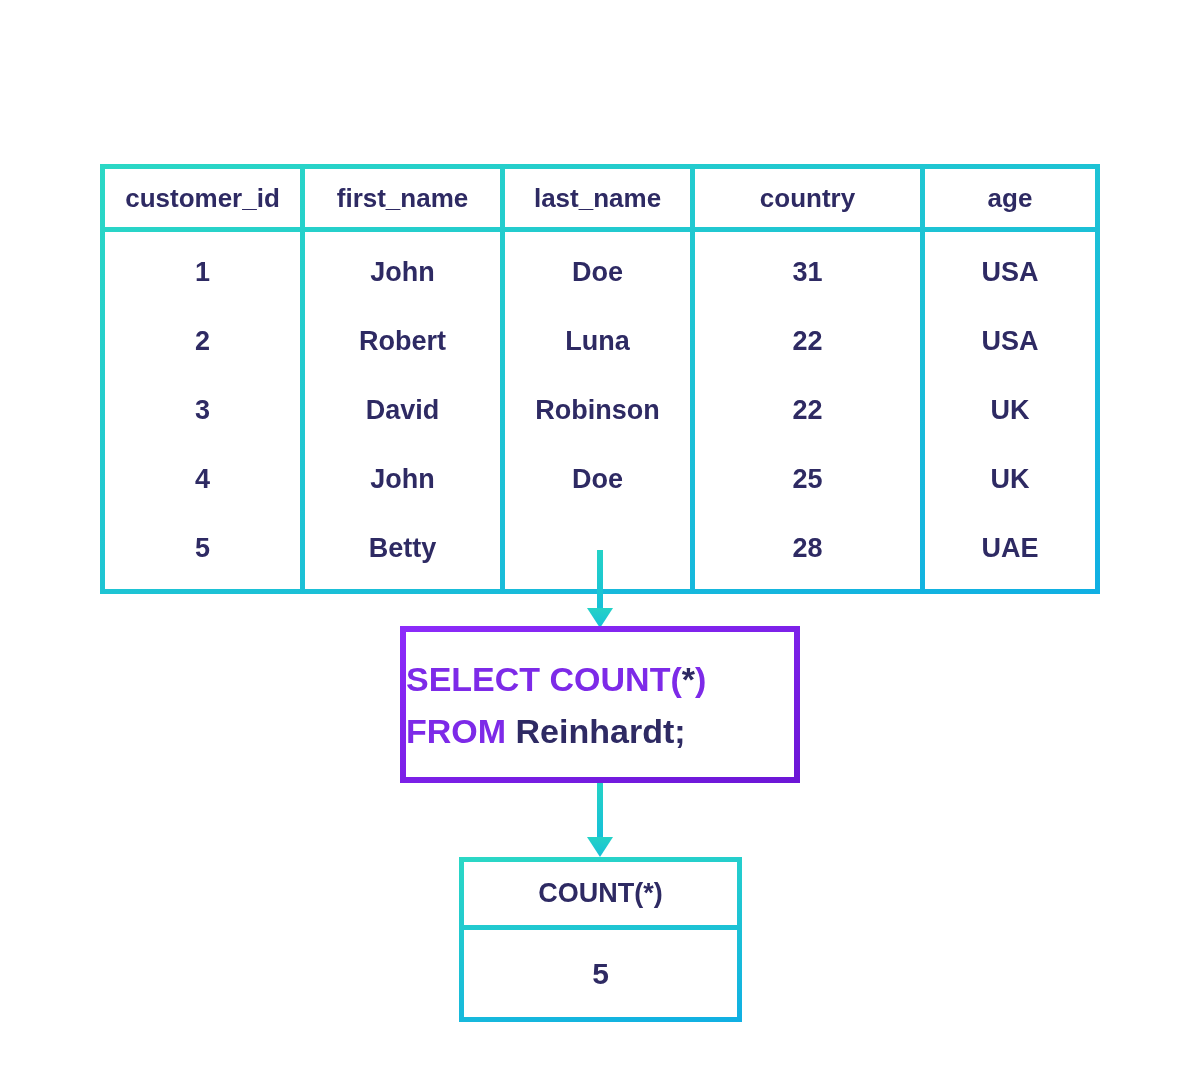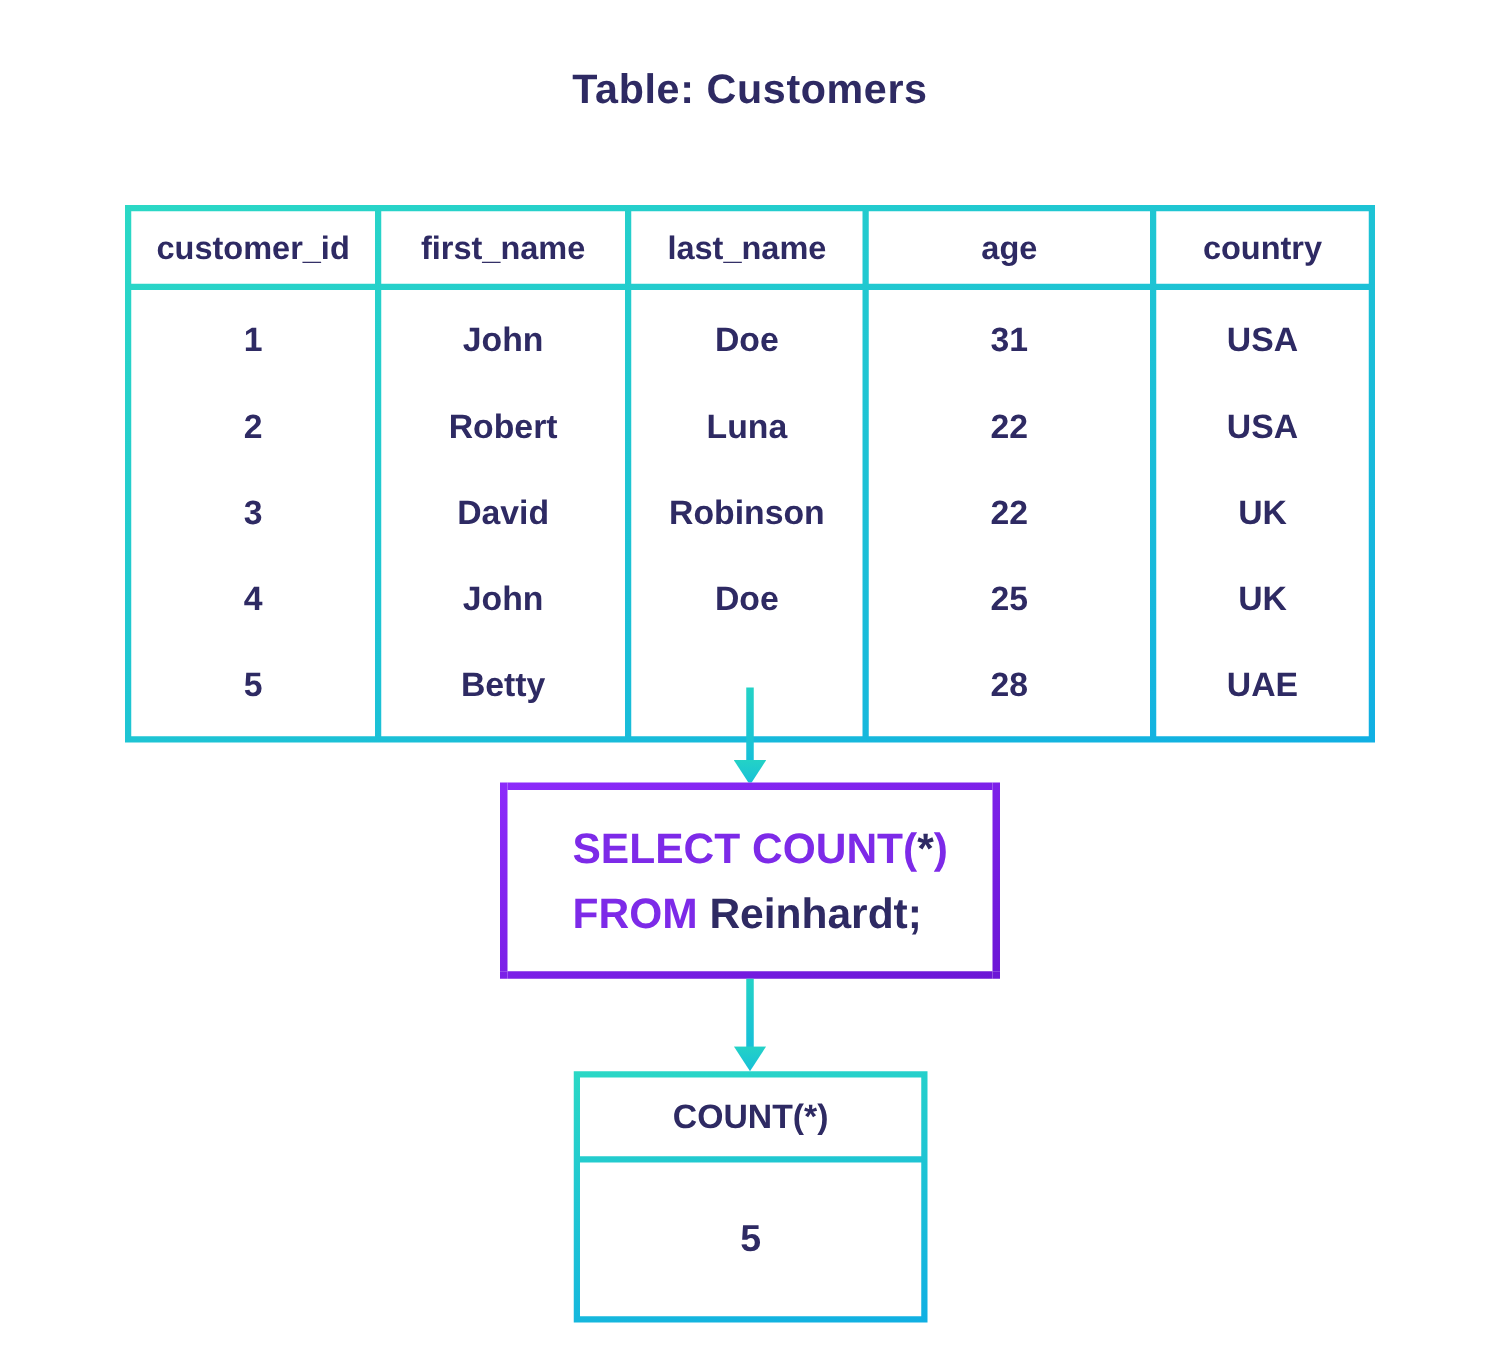--- a/index.html
+++ b/index.html
@@ -59,56 +59,55 @@
   .arrow2 .shaft { height:56px; }
   .arrow2 .head  { top:54px; }
 
   
   .query-box {
     position:absolute; left:400px; top:626px; width:400px; height:157px;
     box-sizing:border-box; background:#fff;
     border:6px solid transparent;
     border-image:linear-gradient(160deg, var(--purple_start,#8C2BFA), var(--purple_end,#6C16D6)) 1;
     display:flex; flex-direction:column; justify-content:center;
-    padding-left:52px; row-gap:16px;
+    row-gap:16px;
   }
   .query-line { font-size:34px; line-height:36px; white-space:pre; }
   .kw    { color:var(--keyword,#7D2AE8); }
   .plain { color:var(--navy,#2E2A63); }
 
   
   .result-box {
-    position:absolute; left:459px; top:857px; width:283px; height:201px;
+    position:absolute; left:459px; top:857px; width:283px; height:165px;
     box-sizing:border-box; padding:5px;
     background:linear-gradient(170deg, var(--teal,#2BD8C5), var(--cyan,#10AFE3));
     display:flex; flex-direction:column; row-gap:5px;
   }
   .result-header {
     height:63px; background:#fff; display:flex; align-items:center;
     justify-content:center; font-size:27px;
   }
   .result-value {
     flex:1; background:#fff; display:flex; align-items:center;
     justify-content:center; font-size:30px;
   }
 </style>
 </head>
 <body>
 
 <div class="canvas">
 
-  <h1 class="title">Table: Customers</h1>
 
   <div class="customers-table">
     <div class="thead">
       <div class="th">customer_id</div>
       <div class="th">first_name</div>
       <div class="th">last_name</div>
+      <div class="th">country</div>
       <div class="th">age</div>
-      <div class="th">country</div>
     </div>
     <div class="tbody">
       <div class="tcol">
         <div class="cell">1</div>
         <div class="cell">2</div>
         <div class="cell">3</div>
         <div class="cell">4</div>
         <div class="cell">5</div>
       </div>
       <div class="tcol">

